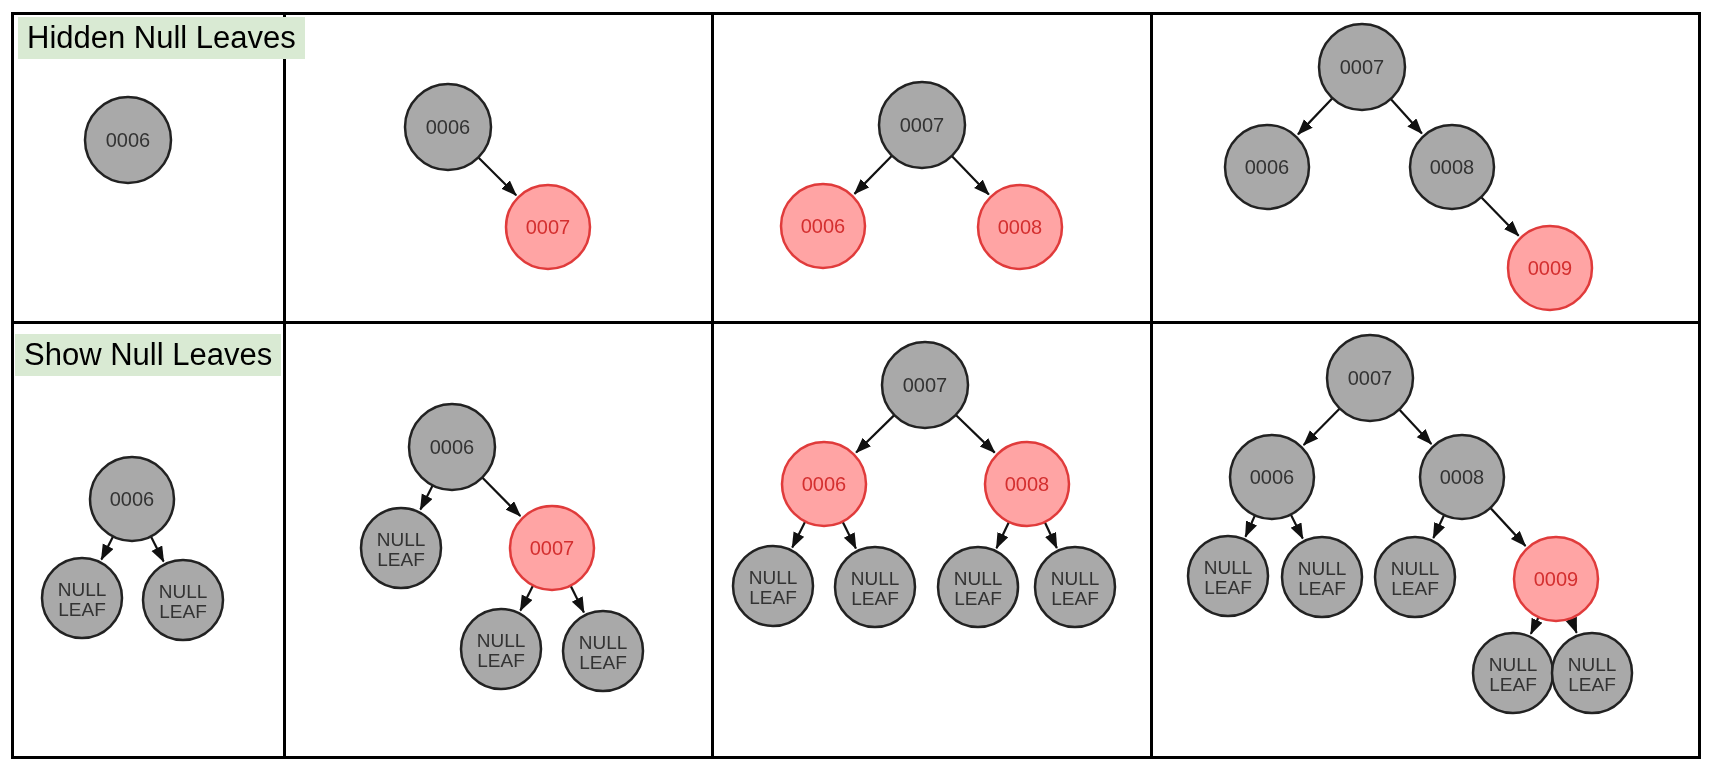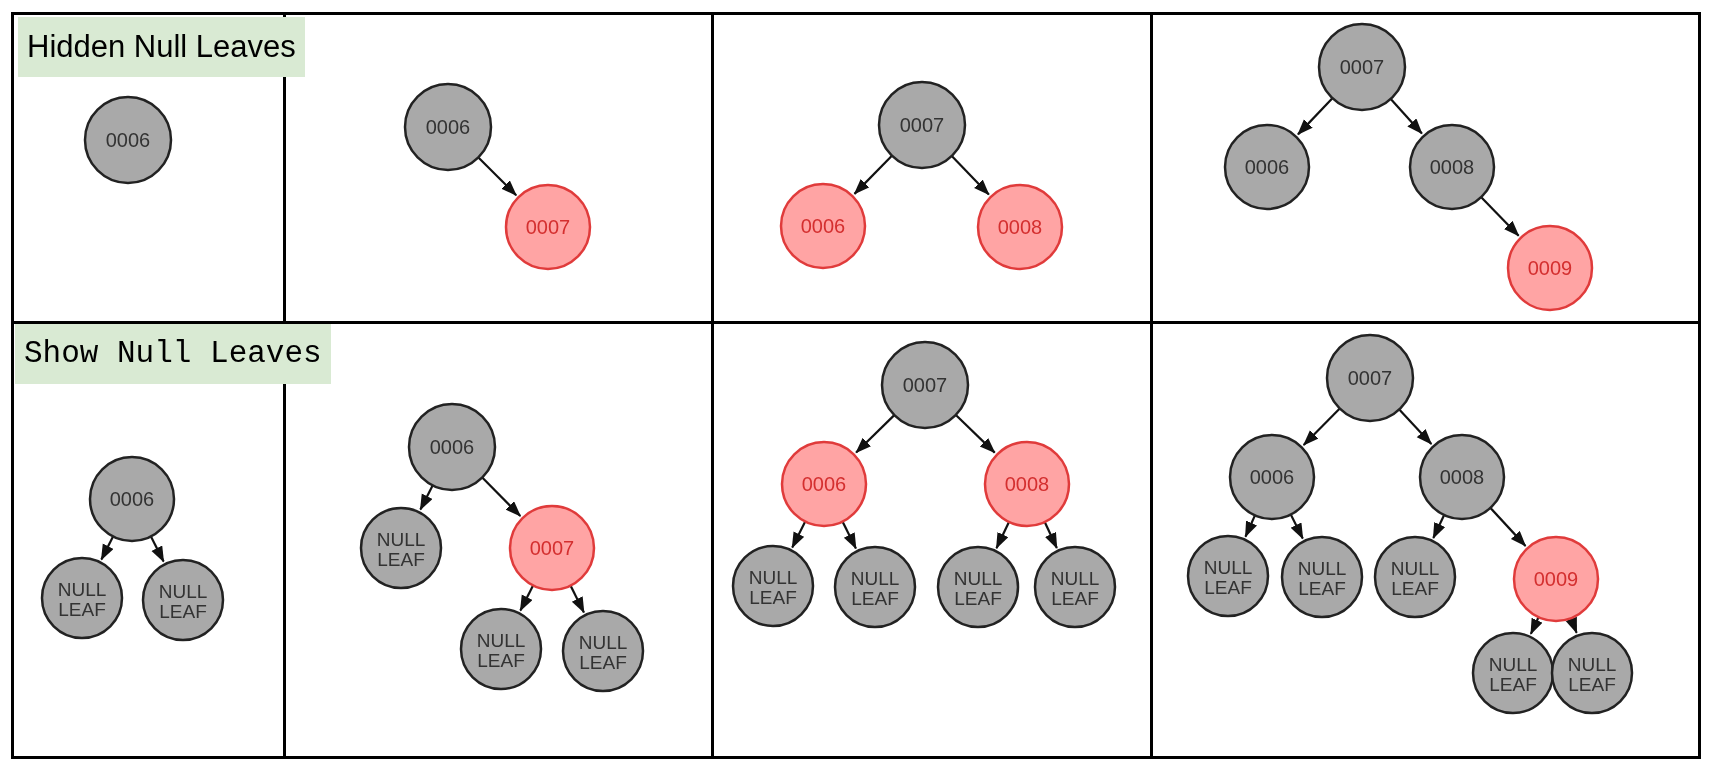--- a/index.html
+++ b/index.html
@@ -7,23 +7,23 @@
         font-family:"Liberation Sans",sans-serif;}
   .grid{position:absolute;left:11px;top:12px;width:1690px;height:747px;
         border:3px solid #000;box-sizing:border-box;display:grid;
         grid-template-columns:272px 428px 439px 545px;
         grid-template-rows:309px 432px;background:#fff;}
   .cell{position:relative;border-right:3px solid #000;border-bottom:3px solid #000;}
   .cell.last-col{border-right:none;}
   .cell.last-row{border-bottom:none;}
   .cell svg{position:absolute;left:0;top:0;width:100%;height:100%;overflow:visible;}
   .row-label{position:absolute;z-index:3;font-size:31px;line-height:1.15;
-             color:#000;padding:12px 9px;white-space:nowrap;}
+             color:#000;padding:3px 9px;white-space:nowrap;}
   .row-label-1{left:18px;top:17px;}
-  .row-label-2{left:15px;top:324px;font-family:Liberation Mono, monospace;}
+  .row-label-2{left:15px;top:334px;}
 </style>
 </head>
 <body>
 
 <div class="page">
 
   <div class="row-label row-label-1" style="background: rgb(217, 234, 211);">Hidden Null Leaves</div>
 
   <div class="row-label row-label-2" style="background: rgb(217, 234, 211);">Show Null Leaves</div>
 

